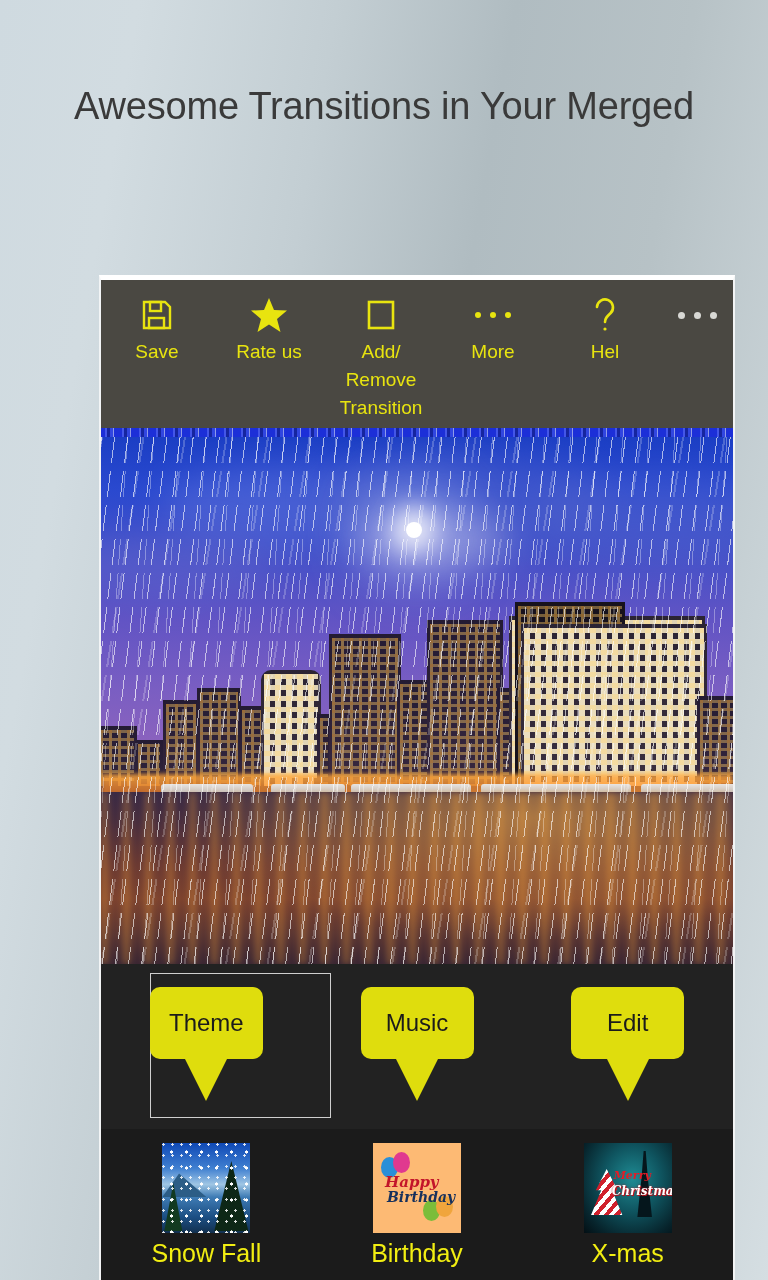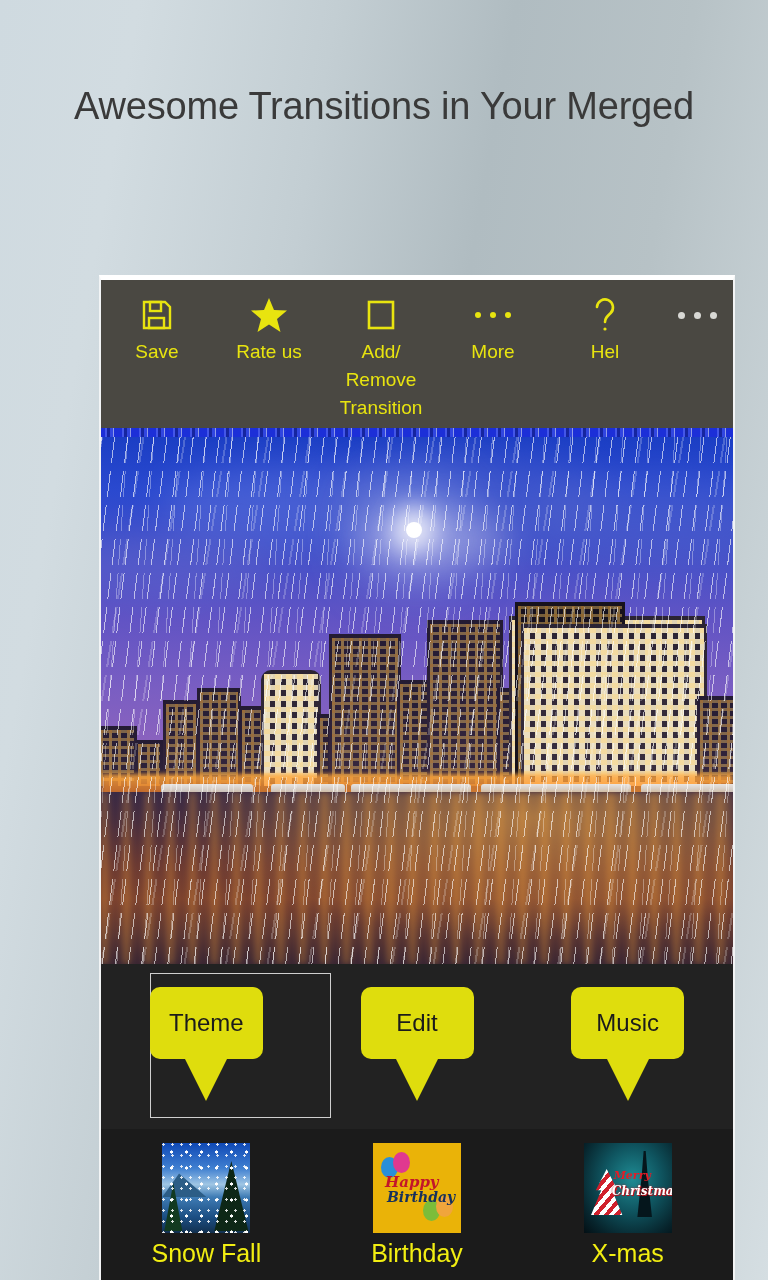--- a/index.html
+++ b/index.html
@@ -218,21 +218,21 @@
   .t-snow .flakes {
     position:absolute; inset:0;
     background-image:
       radial-gradient(circle, #fff 1.4px, transparent 1.8px),
       radial-gradient(circle, rgba(255,255,255,.85) 1px, transparent 1.4px);
     background-size:15px 16px, 9px 11px;
     background-position:2px 1px, 6px 7px;
   }
 
   
-  .t-bday { background:#eab308; }
+  .t-bday { background:#fdba74; }
   .t-bday .bal { position:absolute; width:17px; height:21px; border-radius:50%; }
   .t-bday .txt1 {
     position:absolute; left:12px; top:30px;
     color:#c3152a; font-size:15px; font-style:italic;
     font-family:"DejaVu Serif", serif; font-weight:700;
   }
   .t-bday .txt2 {
     position:absolute; left:14px; top:46px;
     color:#16305c; font-size:14px; font-style:italic;
     font-family:"DejaVu Serif", serif; font-weight:700;
@@ -385,27 +385,27 @@
     <div class="sel-box"></div>
     <div class="act-row">
       <div class="act">
         <div class="pin">
           <div class="pin-body">Theme</div>
           <div class="pin-tail"></div>
         </div>
       </div>
       <div class="act">
         <div class="pin">
-          <div class="pin-body">Edit</div>
+          <div class="pin-body">Music</div>
           <div class="pin-tail"></div>
         </div>
       </div>
       <div class="act">
         <div class="pin">
-          <div class="pin-body">Music</div>
+          <div class="pin-body">Edit</div>
           <div class="pin-tail"></div>
         </div>
       </div>
     </div>
   </div>
 
   <div class="thumbs">
 
     <div class="thumb">
       <div class="thumb-img t-snow">

